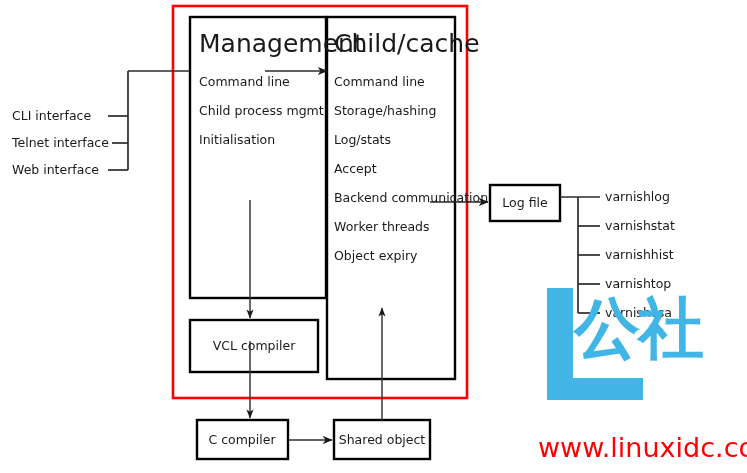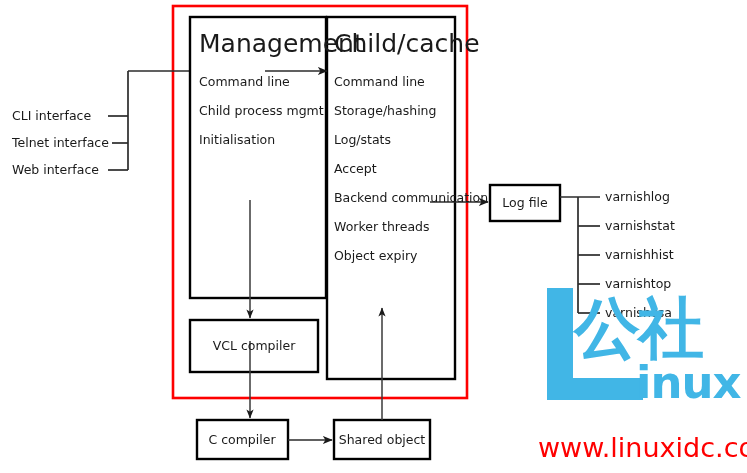--- a/index.html
+++ b/index.html
@@ -116,17 +116,16 @@
     <text class="toolTxt" x="605" y="230">varnishstat</text>
     <text class="toolTxt" x="605" y="259">varnishhist</text>
     <text class="toolTxt" x="605" y="288">varnishtop</text>
     <text class="toolTxt" x="605" y="317">varnishcsa</text>
   </svg>
 
   <div class="wm-wrap">
     <div class="wm-l-v"></div>
     <div class="wm-l-h"></div>
     <div class="wm-cn">公社</div>
-    <div class="wm-word">inux</div>
     <div class="wm-url">www.linuxidc.com</div>
   </div>
 
 </div>
 
 </body></html>

